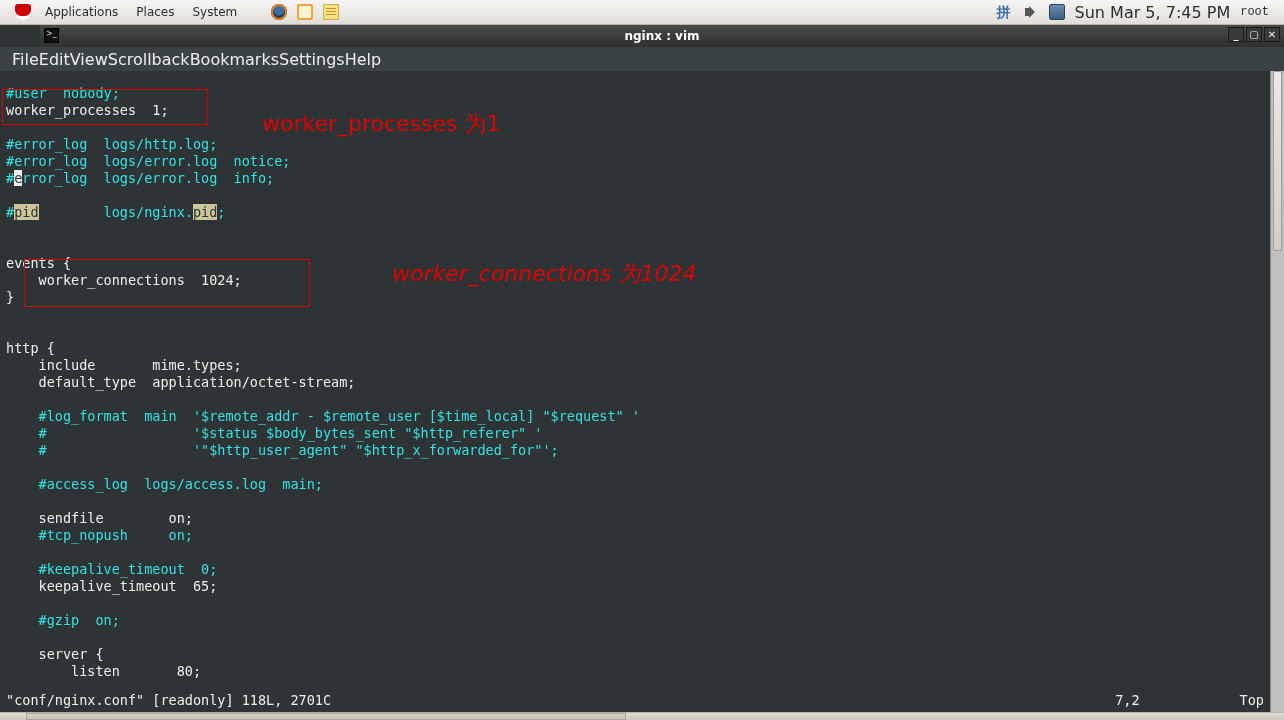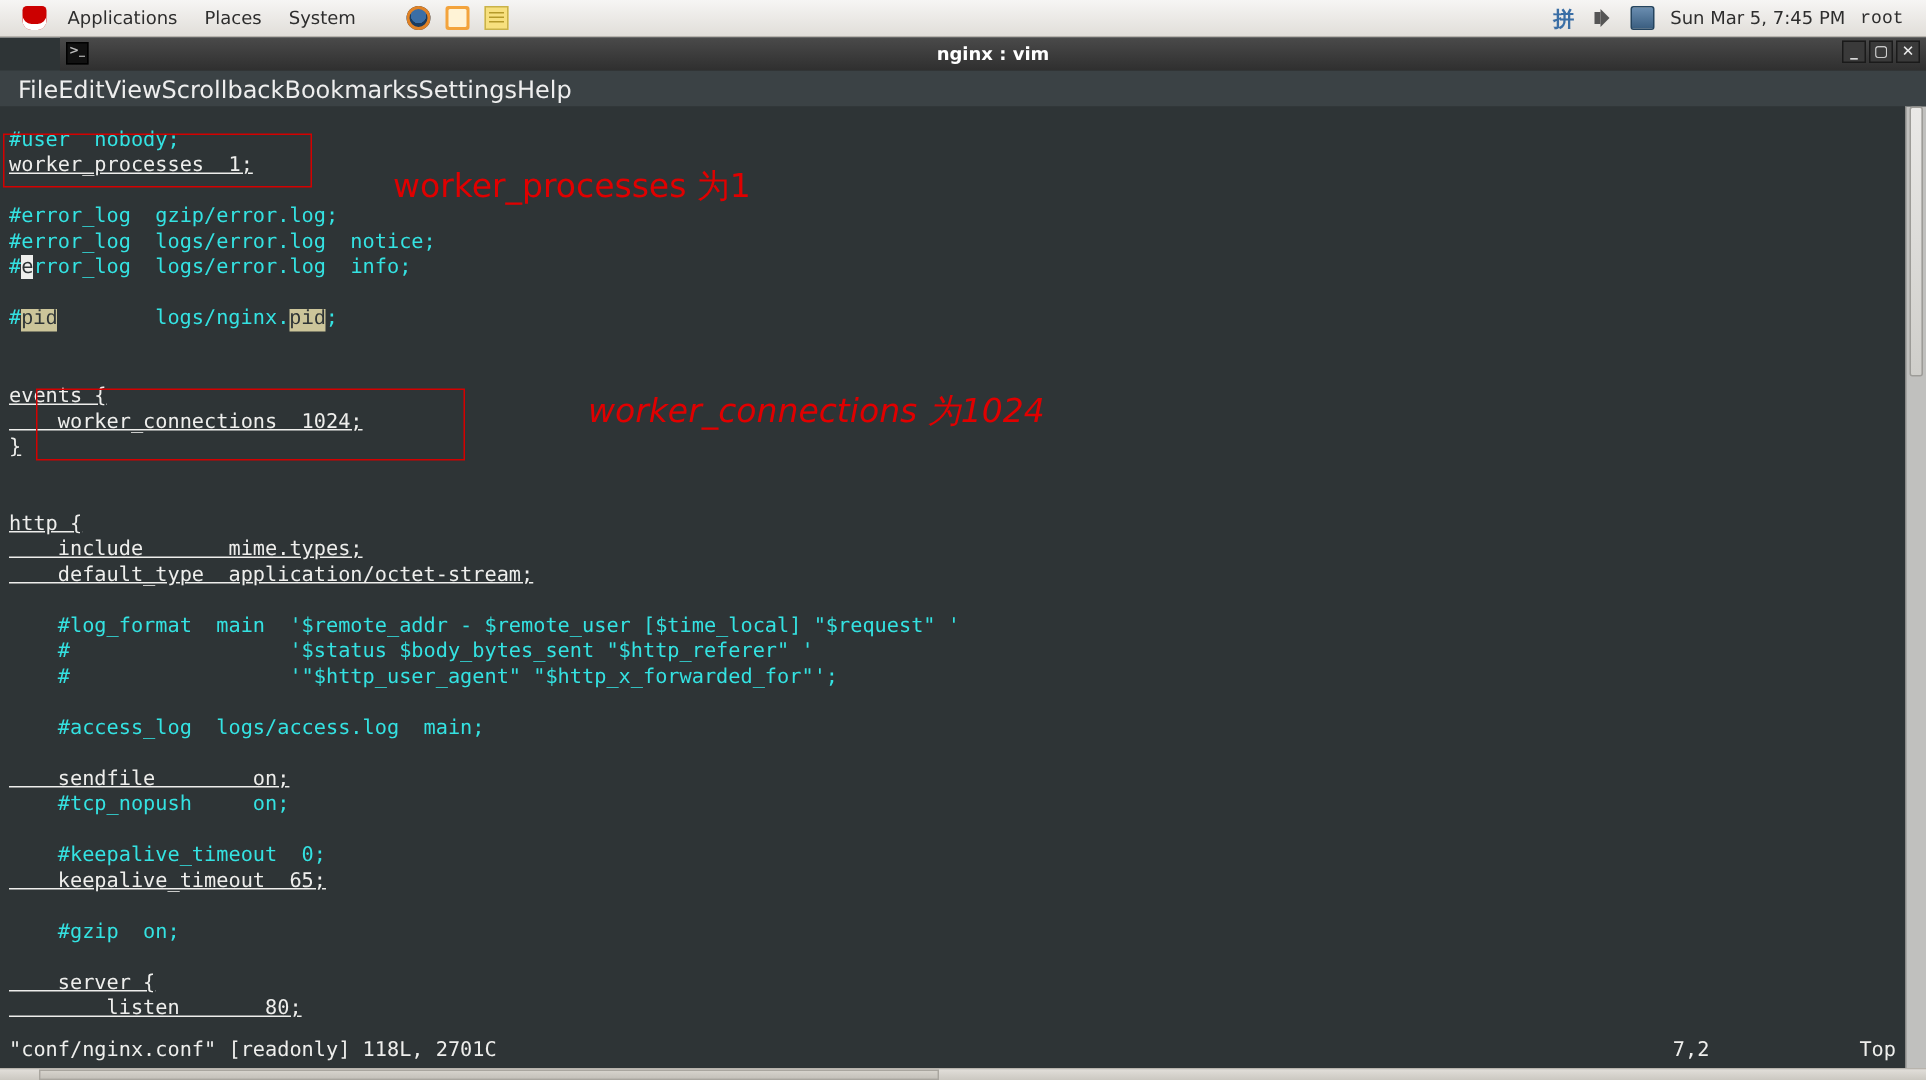--- a/index.html
+++ b/index.html
@@ -14,38 +14,38 @@
   .up-icon { background:#f3a33c; border-radius:2px; position:relative;}
   .up-icon::after{content:"";position:absolute;inset:2px;background:#fff3d6;border-radius:1px;}
   .note-icon { background:#f7e07e; border:1px solid #c9b24a; position:relative;}
   .note-icon::after{content:"";position:absolute;left:2px;right:2px;top:3px;height:1px;background:#b59a2b;box-shadow:0 3px 0 #b59a2b,0 6px 0 #b59a2b;}
   .tray-icon { width:16px; height:16px; display:inline-block;}
   .ime-icon{color:#3a6ea5;font-weight:bold;font-size:14px;}
   .vol-icon{position:relative;}
   .vol-icon::before{content:"";position:absolute;left:2px;top:4px;width:4px;height:8px;background:#555;}
   .vol-icon::after{content:"";position:absolute;left:6px;top:2px;width:0;height:0;border-top:6px solid transparent;border-bottom:6px solid transparent;border-left:6px solid #555;}
   .net-icon{background:linear-gradient(#6a8db0,#3a5e80);border:1px solid #24445f;border-radius:2px;}
-  .clock{font-size:12px;text-align:center;}
+  .clock{font-size:16px;text-align:center;}
   .user-label{font-size:12px;font-family:Liberation Mono, monospace;}
   
   .window { position:absolute; left:0; top:25px; right:0; bottom:8px; background:#2e3436; display:flex; flex-direction:column;}
   .titlebar { height:22px; background: linear-gradient(#4a4a4a,#2f2f2f); color:#fff; display:flex; align-items:center; justify-content:center; position:relative; font-size:12px; font-weight:bold;margin-left:40px;}
   .titlebar .wb { position:absolute; right:4px; top:2px; display:flex; gap:2px;}
   .titlebar .wb span{ width:16px; height:15px; background:#3a3a3a; border:1px solid #1a1a1a; color:#eee; font-size:10px; display:flex; align-items:center; justify-content:center; cursor:pointer;}
   .titlebar .ticon{position:absolute;left:4px;top:3px;width:15px;height:15px;background:#111;border:1px solid #000;}
   .titlebar .ticon::after{content:">_";color:#bbb;font-size:8px;position:absolute;left:1px;top:0;}
   .menubar { height:24px; background:#3b4245; color:#eee; display:flex; align-items:center; padding:0 12px; font-size:16px;}
   .menubar span{cursor:pointer;}
   .term-body { flex:1; position:relative; background:#2e3436; }
   .scrollbar { position:absolute; right:0; top:0; bottom:0; width:14px; background:#c0c0be; border-left:1px solid #8a8a88;}
   .scrollbar .thumb{ position:absolute; left:2px; right:2px; top:0; height:180px; background:linear-gradient(#eae9e7,#cfceca); border:1px solid #9d9c98; border-radius:2px;}
   pre.code { position:absolute; left:0; top:14px; right:15px; bottom:0; padding:0 6px; font-family:"DejaVu Sans Mono","Liberation Mono",monospace; font-size:13.5px; line-height:17px; color:#d3d7cf; white-space:pre; overflow:hidden;}
   .c-cyan{color:#34e2e2;}
-  .c-white{color:#eeeeec;text-decoration:underline;}
-  .c-hl{background:#ccc59a;color:#2e3436;font-family:Liberation Mono, monospace;}
+  .c-white{color:#eeeeec;}
+  .c-hl{background:#ccc59a;color:#2e3436;}
   .cursor{background:#eeeeec;color:#2e3436;}
   
   .redbox{position:absolute;border:1px solid #d40000;pointer-events:none;}
   .redlabel{position:absolute;color:#e00000;font-family:"DejaVu Sans","Arial",sans-serif;font-size:22px;pointer-events:none;}
   .status-bar{position:absolute;left:6px;right:20px;bottom:4px;font-family:"DejaVu Sans Mono",monospace;font-size:13.5px;color:#eeeeec;display:flex;justify-content:space-between;}
   
   .bottom-panel{position:absolute;left:0;right:0;bottom:0;height:8px;background:linear-gradient(#e1ded9,#cbc8c1);border-top:1px solid #b8b4ad;}
   .bottom-panel .task{position:absolute;left:26px;top:0;bottom:0;width:600px;background:linear-gradient(#d6d3cc,#c4c1ba);border:1px solid #a9a69f;}
 </style>
 </head>
@@ -91,21 +91,21 @@
     <span>Help</span>
   </div>
   <div class="term-body">
     <div class="scrollbar">
         <div class="thumb"></div>
       </div>
 
     <pre class="code"><span class="c-cyan">#user  nobody;</span>
 <span class="c-white">worker_processes  1;</span>
 
-<span class="c-cyan">#error_log  gzip/error.log;</span>
+<span class="c-cyan">#error_log  logs/http.log;</span>
 <span class="c-cyan">#error_log  logs/error.log  notice;</span>
 <span class="c-cyan">#</span><span class="cursor">e</span><span class="c-cyan">rror_log  logs/error.log  info;</span>
 
 <span class="c-cyan">#</span><span class="c-hl">pid</span><span class="c-cyan">        logs/nginx.</span><span class="c-hl">pid</span><span class="c-cyan">;</span>
 
 
 <span class="c-white">events {</span>
 <span class="c-white">    worker_connections  1024;</span>
 <span class="c-white">}</span>
 

